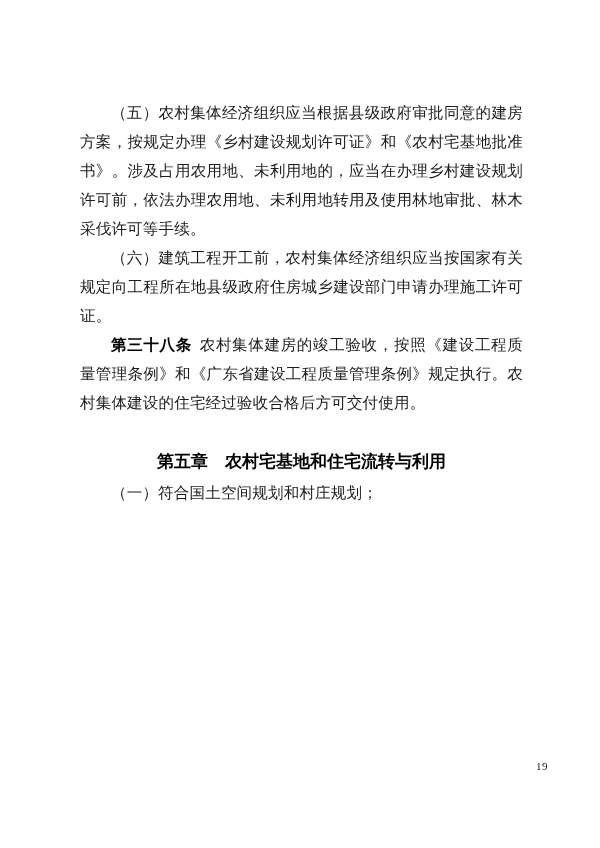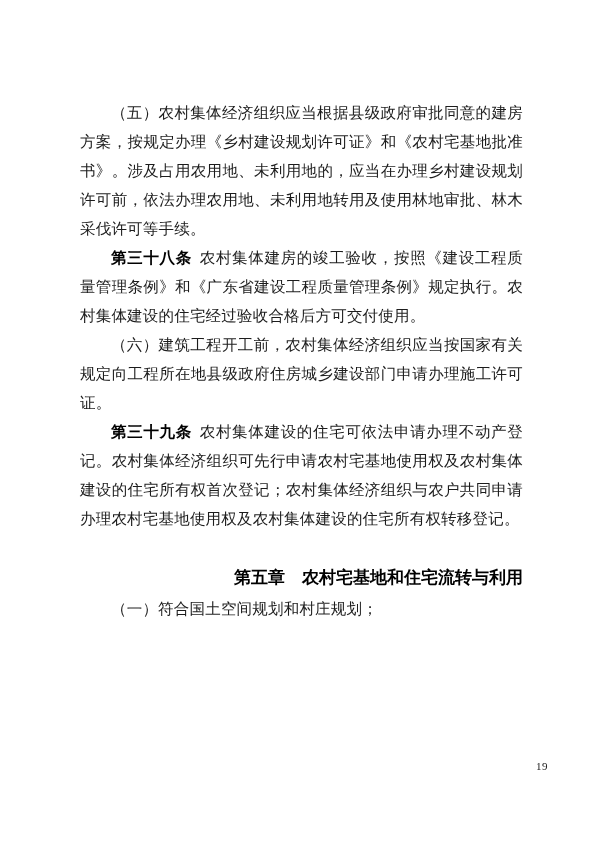--- a/index.html
+++ b/index.html
@@ -36,21 +36,21 @@
     font-weight: bold;
     color: #000;
     margin-right: 0.5em;
   }
 
   .chapter-heading {
     font-size: 17px;
     line-height: 29px;
     font-weight: bold;
     color: #000;
-    text-align: right;
+    text-align: center;
     text-indent: 0;
     margin-top: 30px;
     margin-bottom: 2px;
   }
 
   .chapter-heading .chapter-no {
     margin-right: 1em;
   }
 
   .page-number {
@@ -65,25 +65,24 @@
   }
 </style>
 </head>
 <body>
 
 <div class="page">
   <div class="content">
 
     <p class="para"><span>（五）农村集体经济组织应当根据县级政府审批同意的建房方案，按规定办理《乡村建设规划许可证》和《农村宅基地批准书》。涉及占用农用地、未利用地的，应当在办理乡村建设规划许可前，依法办理农用地、未利用地转用及使用林地审批、林木采伐许可等手续。</span></p>
 
+    <p class="para"><span>（六）建筑工程开工前，农村集体经济组织应当按国家有关规定向工程所在地县级政府住房城乡建设部门申请办理施工许可证。</span></p>
+
     <p class="para"><span class="lead">第三十八条</span><span>农村集体建房的竣工验收，按照《建设工程质量管理条例》和《广东省建设工程质量管理条例》规定执行。农村集体建设的住宅经过验收合格后方可交付使用。</span></p>
 
-    <p class="para"><span>（六）建筑工程开工前，农村集体经济组织应当按国家有关规定向工程所在地县级政府住房城乡建设部门申请办理施工许可证。</span></p>
-
-    <p class="para"><span class="lead">第三十九条</span><span>农村集体建设的住宅可依法申请办理不动产登记。农村集体经济组织可先行申请农村宅基地使用权及农村集体建设的住宅所有权首次登记；农村集体经济组织与农户共同申请办理农村宅基地使用权及农村集体建设的住宅所有权转移登记。</span></p>
 
     <p class="chapter-heading"><span class="chapter-no">第五章</span><span>农村宅基地和住宅流转与利用</span></p>
 
 
     <p class="para"><span>（一）符合国土空间规划和村庄规划；</span></p>
 
   </div>
 
   <div class="page-number">19</div>
 </div>

